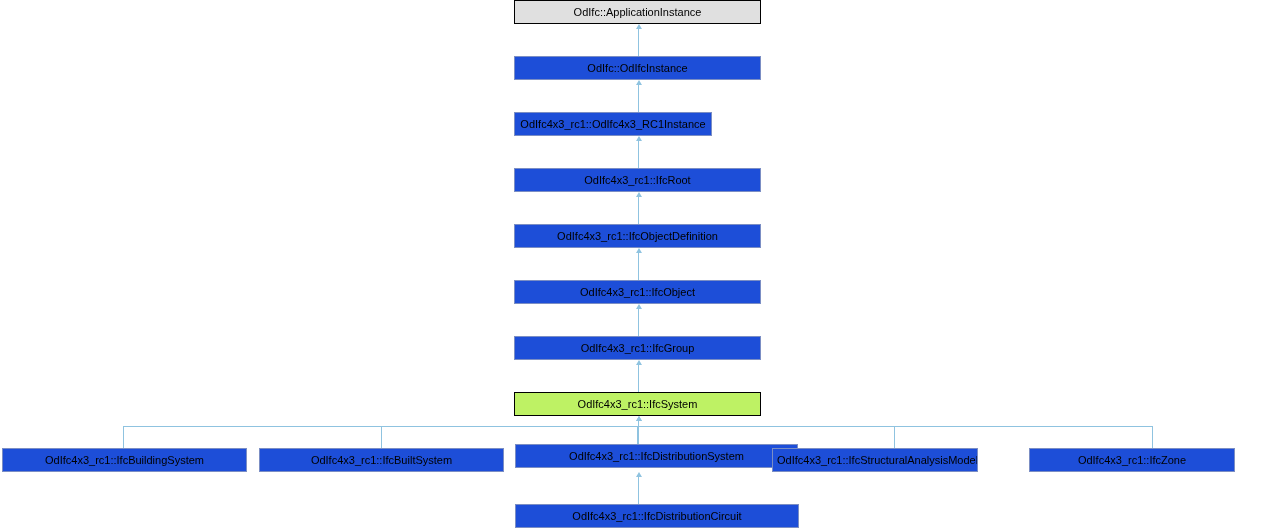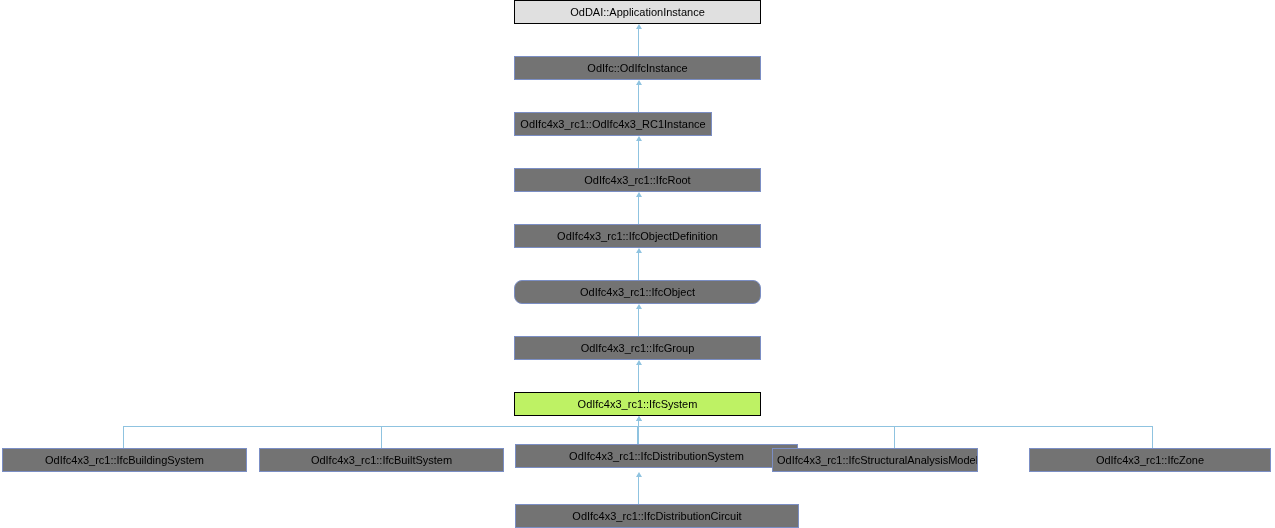--- a/index.html
+++ b/index.html
@@ -24,21 +24,21 @@
     justify-content: center;
     height: 24px;
     font-size: 11px;
     line-height: 12px;
     color: #000000;
     white-space: nowrap;
     letter-spacing: 0px;
     z-index: 3;
   }
   .node.inherit {
-    background: #737373;
+    background: #1d4ed8;
     border: 1px solid #7b8ec4;
     text-align: center;
   }
   .node.root {
     background: #e0e0e0;
     border: 1px solid #000000;
   }
   .node.current {
     background: #bef264;
     border: 1px solid #000000;
@@ -98,55 +98,55 @@
       <div class="arrowhead" style="left: 636px; top: 416px;"></div>
       <div class="edge-h" style="left: 123px; top: 426px; width: 1029px;"></div>
       <div class="edge-v" style="left: 123px; top: 426px; height: 22px;"></div>
       <div class="edge-v" style="left: 381px; top: 426px; height: 22px;"></div>
       <div class="edge-v" style="left: 637px; top: 426px; height: 22px;"></div>
       <div class="edge-v" style="left: 894px; top: 426px; height: 22px;"></div>
       <div class="edge-v" style="left: 1152px; top: 426px; height: 22px;"></div>
     </div>
   <div id="node-layer">
       <div class="node root" style="left: 514px; top: 0px; width: 247px;">
-        <span class="node-label">OdDAI::ApplicationInstance</span>
+        <span class="node-label">OdIfc::ApplicationInstance</span>
       </div>
       <div class="node inherit" style="left: 514px; top: 56px; width: 247px;">
         <span class="node-label">OdIfc::OdIfcInstance</span>
       </div>
       <div class="node inherit" style="left: 514px; top: 112px; width: 198px;">
         <span class="node-label">OdIfc4x3_rc1::OdIfc4x3_RC1Instance</span>
       </div>
       <div class="node inherit" style="left: 514px; top: 168px; width: 247px;">
         <span class="node-label">OdIfc4x3_rc1::IfcRoot</span>
       </div>
       <div class="node inherit" style="left: 514px; top: 224px; width: 247px;">
         <span class="node-label">OdIfc4x3_rc1::IfcObjectDefinition</span>
       </div>
-      <div class="node inherit" style="left: 514px; top: 280px; width: 247px; border-radius: 8px;">
+      <div class="node inherit" style="left: 514px; top: 280px; width: 247px;">
         <span class="node-label">OdIfc4x3_rc1::IfcObject</span>
       </div>
       <div class="node inherit" style="left: 514px; top: 336px; width: 247px;">
         <span class="node-label">OdIfc4x3_rc1::IfcGroup</span>
       </div>
       <div class="node current" style="left: 514px; top: 392px; width: 247px;">
         <span class="node-label">OdIfc4x3_rc1::IfcSystem</span>
       </div>
       <div class="node inherit" style="left: 2px; top: 448px; width: 245px;">
         <span class="node-label">OdIfc4x3_rc1::IfcBuildingSystem</span>
       </div>
       <div class="node inherit" style="left: 259px; top: 448px; width: 245px;">
         <span class="node-label">OdIfc4x3_rc1::IfcBuiltSystem</span>
       </div>
       <div class="node inherit" style="left: 515px; top: 444px; width: 283px;">
         <span class="node-label">OdIfc4x3_rc1::IfcDistributionSystem</span>
       </div>
       <div class="node inherit" style="left: 772px; top: 448px; width: 206px;">
         <span class="node-label">OdIfc4x3_rc1::IfcStructuralAnalysisModel</span>
       </div>
-      <div class="node inherit" style="left: 1029px; top: 448px; width: 242px;">
+      <div class="node inherit" style="left: 1029px; top: 448px; width: 206px;">
         <span class="node-label">OdIfc4x3_rc1::IfcZone</span>
       </div>
       <div class="node inherit" style="left: 515px; top: 504px; width: 284px;">
         <span class="node-label">OdIfc4x3_rc1::IfcDistributionCircuit</span>
       </div>
     </div>
 </div>
 
 </body></html>

